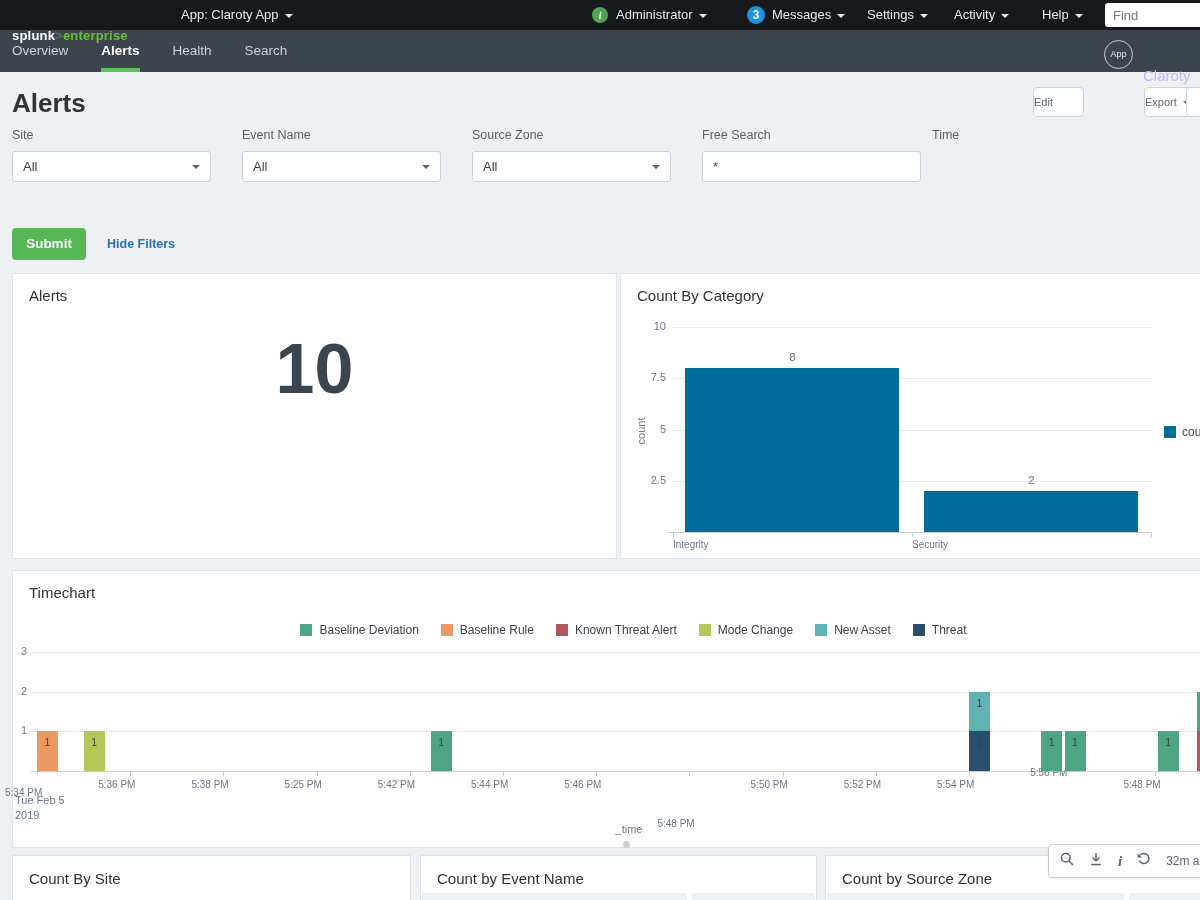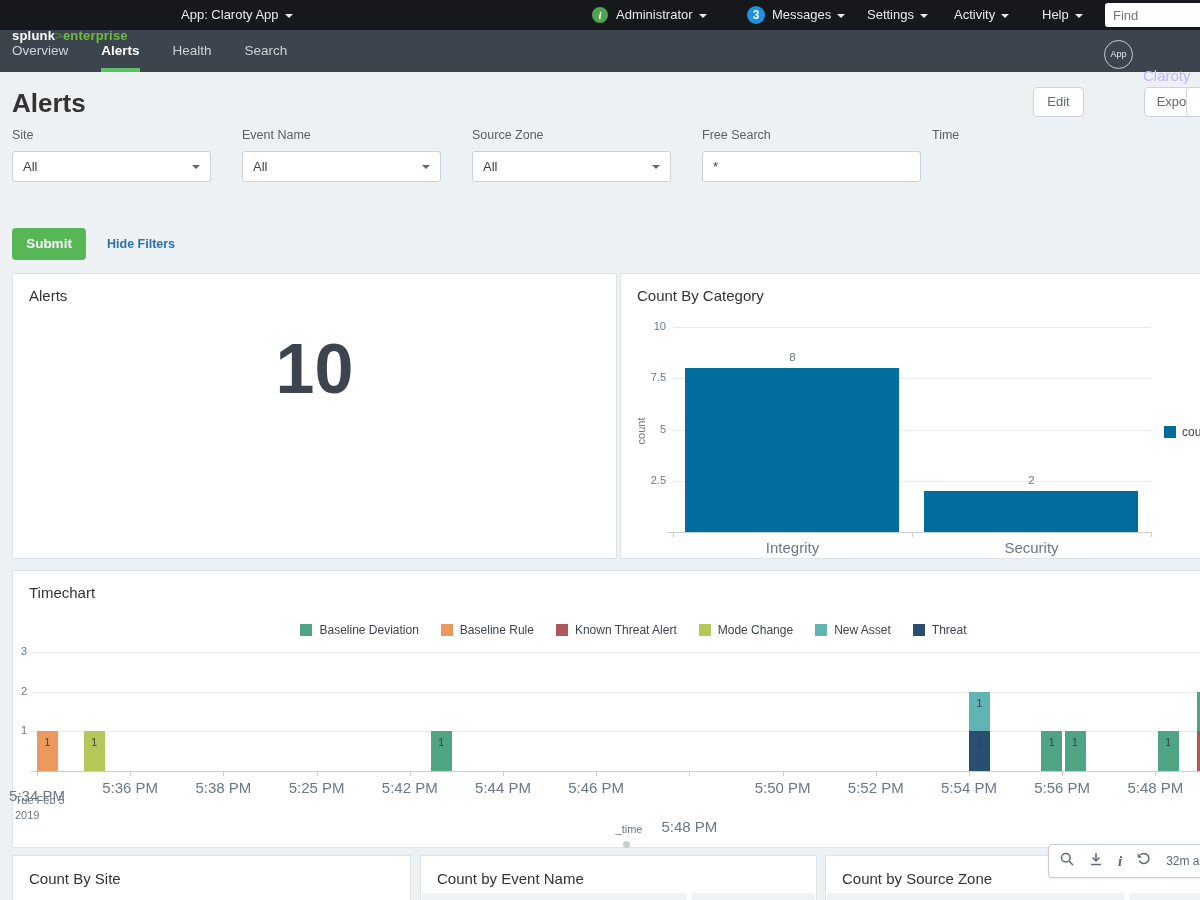--- a/index.html
+++ b/index.html
@@ -28,40 +28,40 @@
   .tab{position:relative;height:42px;line-height:42px;font-size:13.5px;color:#ccd3d9;cursor:pointer;}
   .tab.active{color:#fff;font-weight:bold;}
   .tab.active::after{content:"";position:absolute;left:0;right:0;bottom:0;height:4px;background:#5cc05c;}
   #app-circle{position:absolute;left:1104px;top:10px;width:27px;height:27px;border:1.5px solid #c6ccd2;border-radius:50%;
               color:#e8eaec;font-size:9px;text-align:center;line-height:27px;}
   #app-name{position:absolute;left:1143px;top:0;height:36px;line-height:44px;color:#c4b5fd;font-size:15px;margin-top:24px;}
 
   
   #page-title{position:absolute;left:12px;top:88px;font-size:26px;font-weight:bold;color:#333;}
   .btn{position:absolute;top:87px;height:30px;line-height:28px;background:#fff;border:1px solid #ccd3da;border-radius:4px;
-       color:#5c6773;font-size:13px;text-align:center;box-sizing:border-box;}
+       color:#5c6773;font-size:11px;box-sizing:border-box;}
   .flabel{position:absolute;top:128px;font-size:12.5px;color:#596269;}
   .fbox{position:absolute;top:151px;height:31px;line-height:29px;background:#fff;border:1px solid #cbd2d8;border-radius:3px;
         box-sizing:border-box;font-size:13px;color:#3c444d;padding:0 10px;}
   .fbox .caret{position:absolute;right:10px;top:13px;color:#5c6773;}
   input.fbox{font-family:inherit;}
   #submit-btn{position:absolute;left:12px;top:228px;width:74px;height:32px;background:#57b757;border:none;border-radius:4px;
               color:#fff;font-size:13.5px;font-weight:bold;line-height:32px;text-align:center;}
   #hide-filters{position:absolute;left:107px;top:237px;font-size:12.5px;font-weight:bold;color:#2a72b0;}
 
   
   .panel{position:absolute;background:#fff;border:1px solid #dfe4e8;box-sizing:border-box;}
   .panel-title{position:absolute;left:16px;top:13px;font-size:15px;color:#333;white-space:nowrap;}
   #big-value{position:absolute;left:0;top:55px;width:100%;text-align:center;font-size:70px;font-weight:bold;color:#3c444d;}
 
   .grid-h{position:absolute;height:1px;background:#e8ecef;}
   .axis-line{position:absolute;height:1px;background:#c9ced3;}
   .tickmark{position:absolute;width:1px;height:5px;background:#c9ced3;}
   .ytick{position:absolute;font-size:11px;color:#6b7785;text-align:right;}
-  .xtick{position:absolute;font-size:15px;color:#6b7785;text-align:center;white-space:nowrap;}
+  .xtick{position:absolute;font-size:10px;color:#6b7785;white-space:nowrap;}
   .val-label{position:absolute;font-size:11.5px;color:#6b7785;text-align:center;}
   .bar-label{position:absolute;font-size:10.5px;color:#394147;text-align:center;}
   .ylabel-rot{position:absolute;font-size:11px;color:#6b7785;text-align:center;transform:rotate(-90deg);}
   .sw{display:inline-block;width:12px;height:12px;}
   #tc-legend{position:absolute;left:0;right:0;top:52px;display:flex;justify-content:center;gap:22px;padding-left:50px;}
   .leg-item{display:flex;align-items:center;gap:7px;font-size:12px;color:#3c444d;white-space:nowrap;}
   #time-axis-label{position:absolute;left:586px;width:60px;top:252px;font-size:11px;color:#6b7785;text-align:center;}
   #date-block{position:absolute;left:2px;top:222px;font-size:11px;color:#6b7785;line-height:15px;}
   #drag-dot{position:absolute;left:610px;top:270px;width:7px;height:7px;border-radius:50%;background:#c9ced3;}
 
@@ -207,21 +207,21 @@
         <div class="xtick" style="left: 551.2px; width: 64px; top: 208px;">5:46 PM</div>
         <div class="tickmark" style="left: 676.4px; top: 200px;"></div>
         <div class="xtick" style="left: 644.4px; width: 64px; top: 208px; margin-top: 39px;">5:48 PM</div>
         <div class="tickmark" style="left: 769.6px; top: 200px;"></div>
         <div class="xtick" style="left: 737.6px; width: 64px; top: 208px;">5:50 PM</div>
         <div class="tickmark" style="left: 862.8px; top: 200px;"></div>
         <div class="xtick" style="left: 830.8px; width: 64px; top: 208px;">5:52 PM</div>
         <div class="tickmark" style="left: 956px; top: 200px;"></div>
         <div class="xtick" style="left: 924px; width: 64px; top: 208px;">5:54 PM</div>
         <div class="tickmark" style="left: 1049.2px; top: 200px;"></div>
-        <div class="xtick" style="left: 1017.2px; width: 64px; top: 208px;">5:56 PM</div>
+        <div class="xtick" style="left: 1017.2px; width: 64px; top: 196px;">5:56 PM</div>
         <div class="tickmark" style="left: 1142.4px; top: 200px;"></div>
         <div class="xtick" style="left: 1110.4px; width: 64px; top: 208px;">5:48 PM</div>
         <div style="position: absolute; left: 24px; width: 21px; top: 160.3px; height: 39.7px; background: rgb(236, 153, 96);"></div>
         <div class="bar-label" style="left: 24px; width: 21px; top: 165.3px;">1</div>
         <div style="position: absolute; left: 70.6px; width: 21px; top: 160.3px; height: 39.7px; background: rgb(182, 199, 90);"></div>
         <div class="bar-label" style="left: 70.6px; width: 21px; top: 165.3px;">1</div>
         <div style="position: absolute; left: 417.77px; width: 21px; top: 160.3px; height: 39.7px; background: rgb(79, 164, 132);"></div>
         <div class="bar-label" style="left: 417.77px; width: 21px; top: 165.3px;">1</div>
         <div style="position: absolute; left: 956px; width: 21px; top: 160.3px; height: 39.7px; background: rgb(41, 78, 112);"></div>
         <div class="bar-label" style="left: 956px; width: 21px; top: 165.3px;">1</div>

